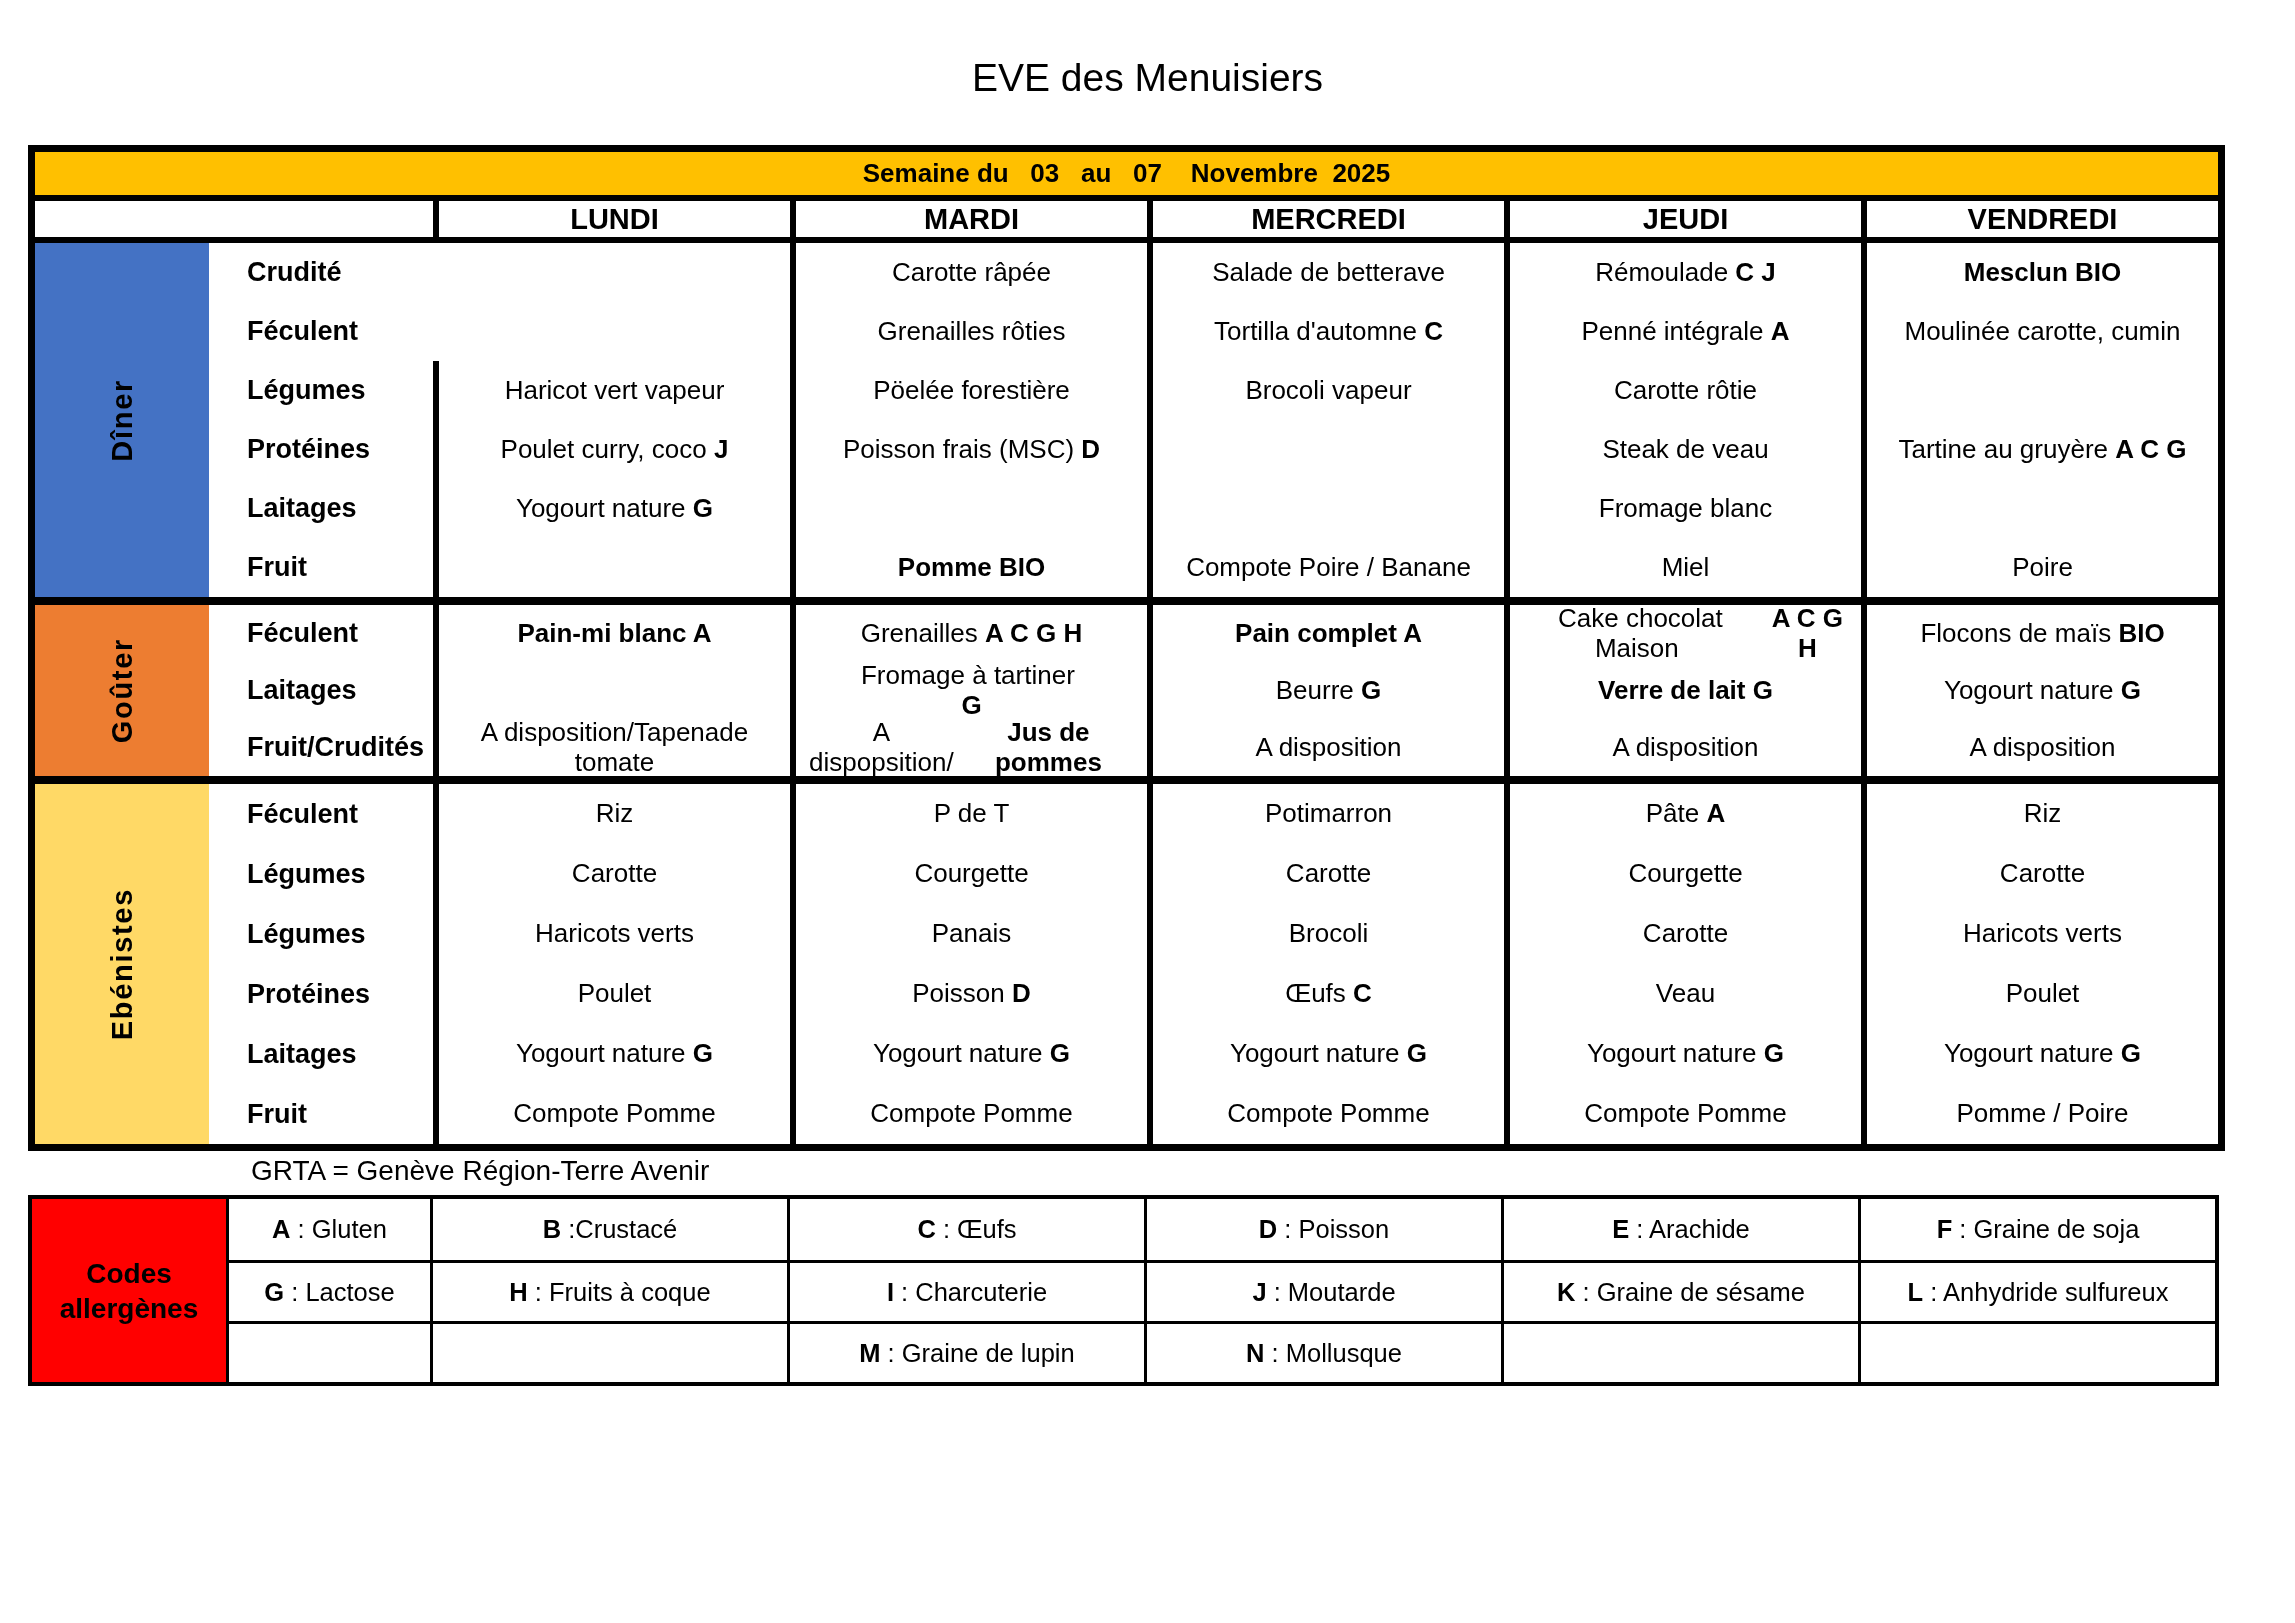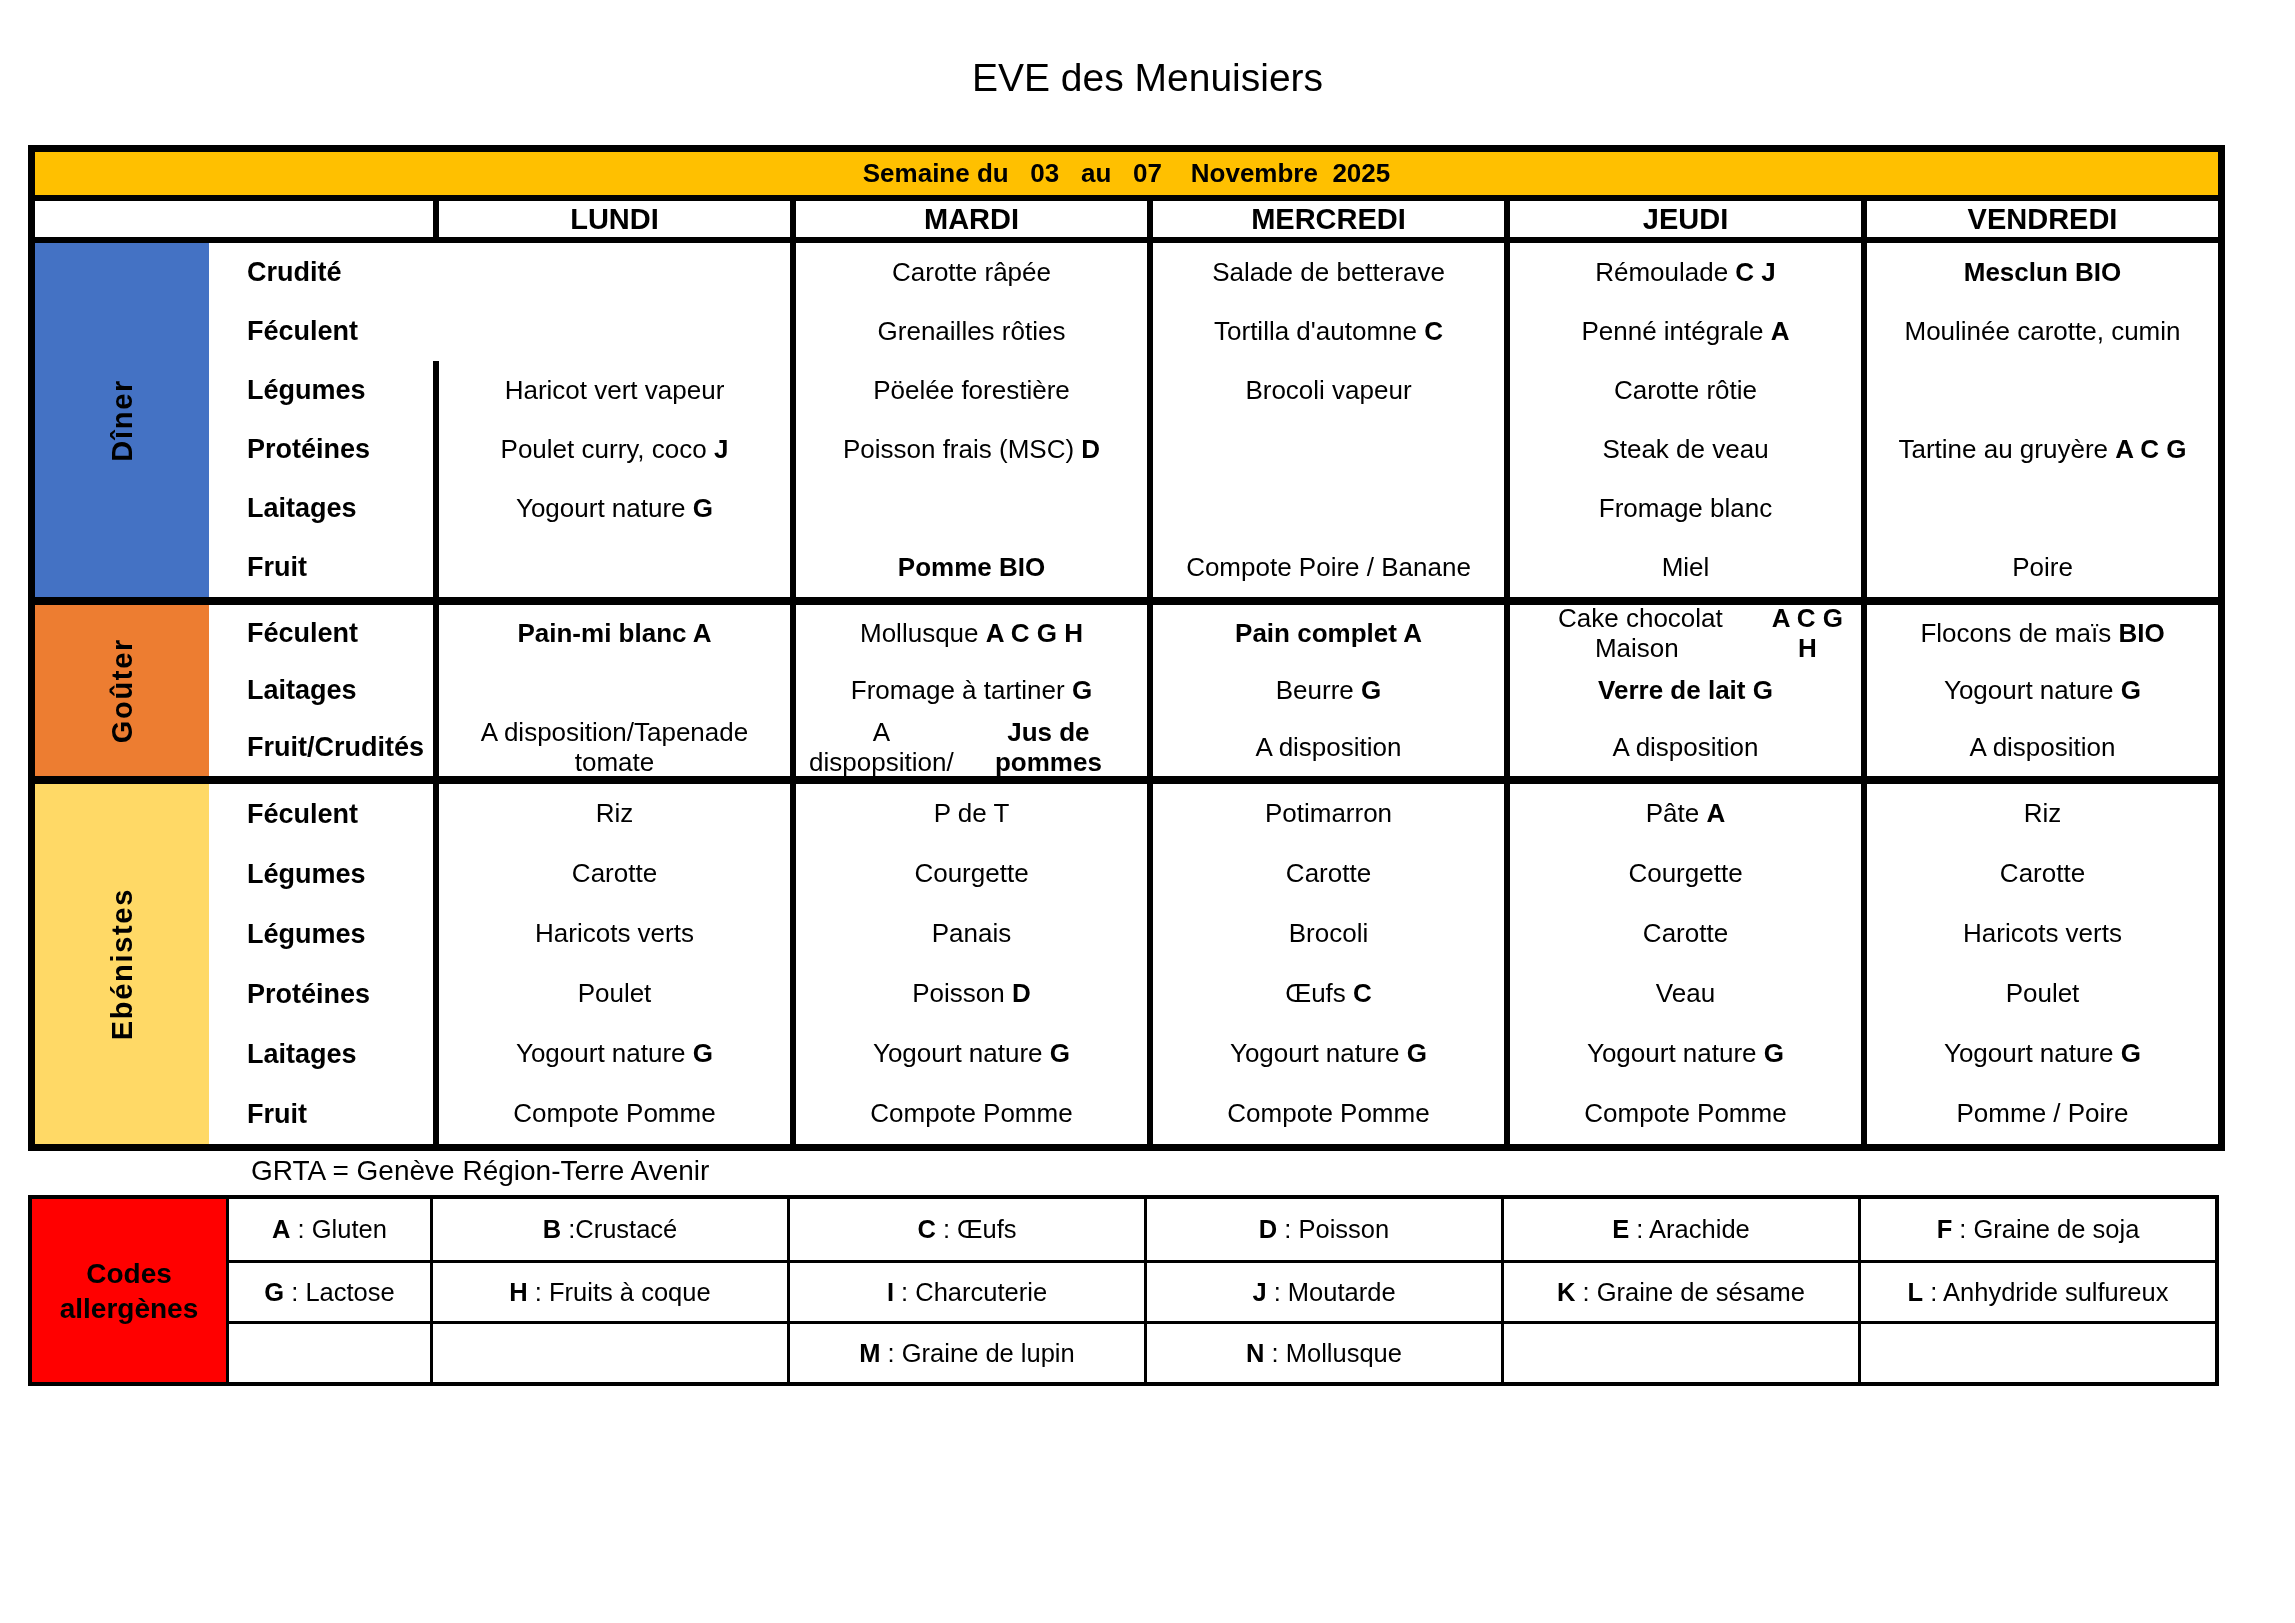--- a/index.html
+++ b/index.html
@@ -186,41 +186,41 @@
         <div class="section sec1">
           <div class="band" style="background: rgb(237, 125, 49); grid-row: 1 / span 3;">
             <span>Goûter</span>
           </div>
           <div class="rowlabel" style="grid-area: 1 / 2;">Féculent</div>
           <div class="cell" style="grid-area: 1 / 3;">
             <span class="t"></span>
             <span class="bd">Pain-mi blanc A</span>
           </div>
           <div class="cell" style="grid-area: 1 / 4;">
-            <span class="t">Mollusque </span>
+            <span class="t">Grenailles </span>
             <span class="bd">A C G H</span>
           </div>
           <div class="cell" style="grid-area: 1 / 5;">
             <span class="t"></span>
             <span class="bd">Pain complet A</span>
           </div>
           <div class="cell" style="grid-area: 1 / 6;">
             <span class="t">Cake chocolat Maison </span>
             <span class="bd">A C G H</span>
           </div>
           <div class="cell" style="grid-area: 1 / 7;">
             <span class="t">Flocons de maïs </span>
             <span class="bd">BIO</span>
           </div>
           <div class="rowlabel" style="grid-area: 2 / 2;">Laitages</div>
           <div class="cell" style="grid-area: 2 / 3;">
             <span class="t"></span>
             <span class="bd"></span>
           </div>
-          <div class="cell" style="grid-area: 2 / 4;">
+          <div class="cell" style="grid-area: 2 / 4; flex-direction: column;">
             <span class="t">Fromage à tartiner </span>
             <span class="bd">G</span>
           </div>
           <div class="cell" style="grid-area: 2 / 5;">
             <span class="t">Beurre </span>
             <span class="bd">G</span>
           </div>
           <div class="cell" style="grid-area: 2 / 6;">
             <span class="t"></span>
             <span class="bd">Verre de lait G</span>

